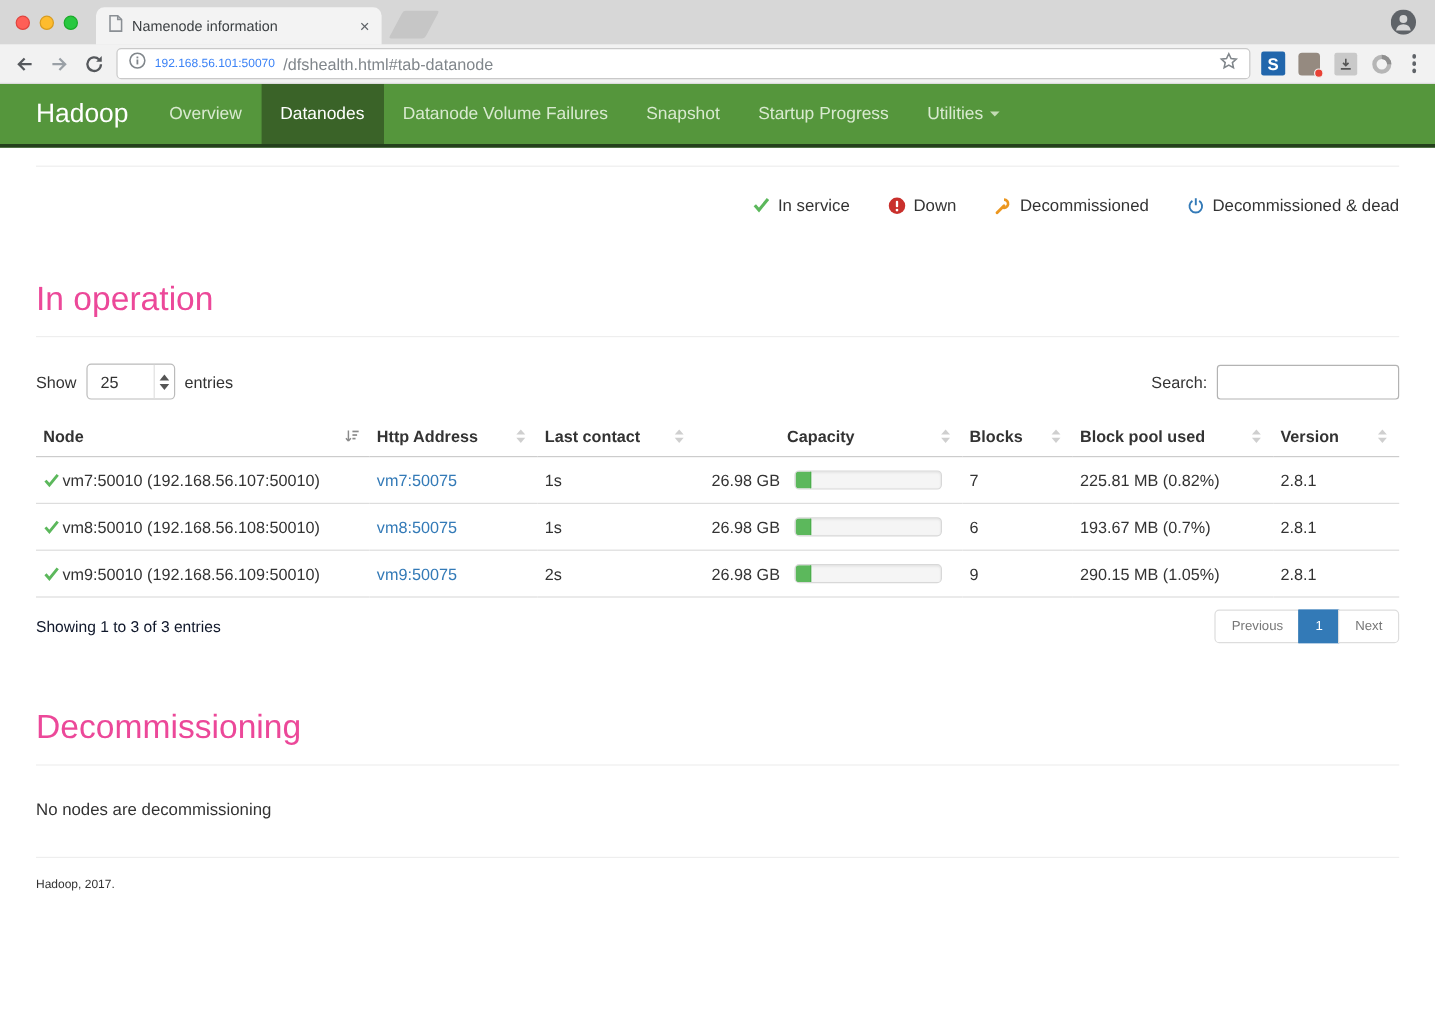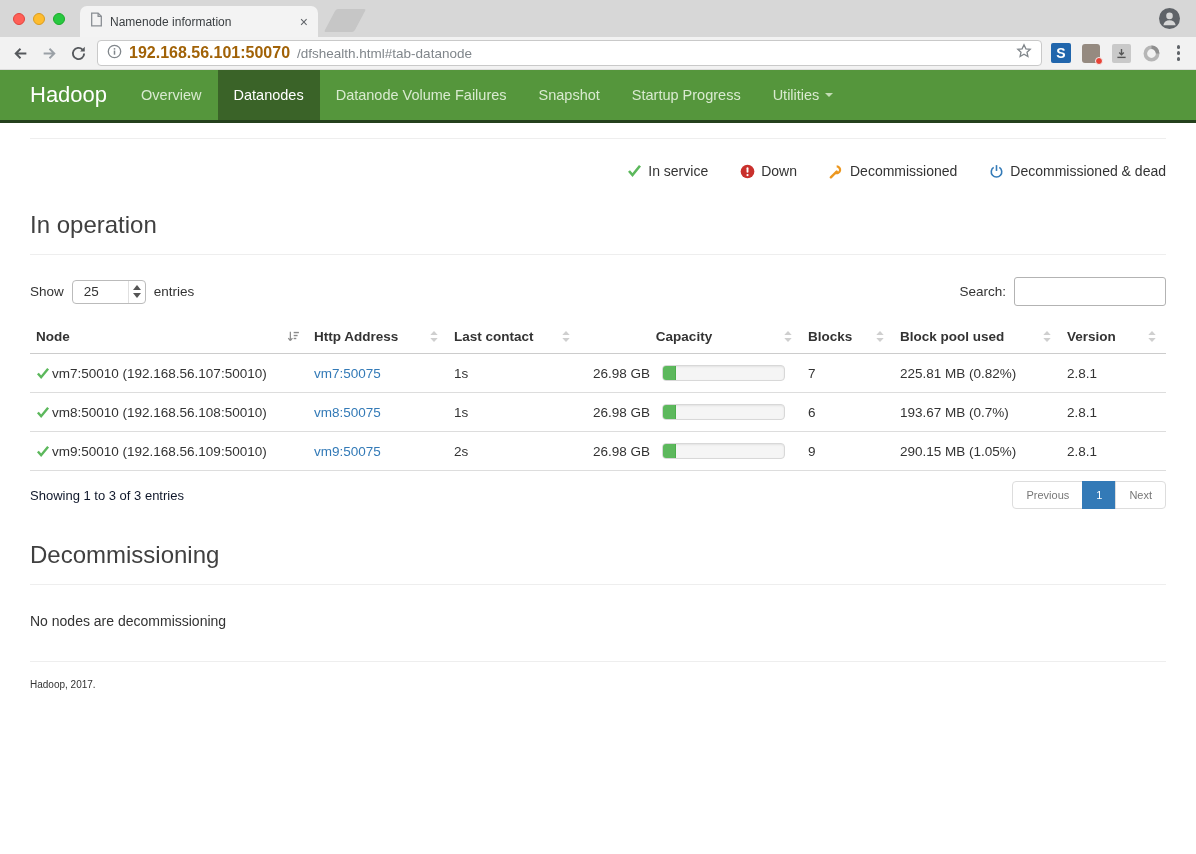--- a/index.html
+++ b/index.html
@@ -18,21 +18,21 @@
   .tab-title { font-size: 12px; color: #3c4043; flex: 1; white-space: nowrap; overflow: hidden; }
   .tab-close { color: #5f6368; font-size: 14px; cursor: pointer; }
   .newtab { position: absolute; left: 330px; top: 9px; width: 30px; height: 23px; background: #c6c6c6;
             transform: skewX(-28deg); border-radius: 2px; }
   .profile { position: absolute; right: 16px; top: 8px; }
   .toolbar { height: 33px; background: #f2f2f2; display: flex; align-items: center; padding: 0 10px; gap: 9px;
              border-bottom: 1px solid #dcdcdc; }
   .nav-ic { width: 20px; height: 20px; display: flex; align-items: center; justify-content: center; }
   .urlbar { flex: 1; height: 26px; background: #fff; border: 1px solid #c9c9c9; border-radius: 4px;
             display: flex; align-items: center; padding: 0 9px; gap: 7px; }
-  .url-host { font-size: 16px; color: #a16207; font-weight: 700; }
+  .url-host { font-size: 10px; color: #3b82f6; font-weight: 400; }
   .url-path { font-size: 13.5px; color: #80868b; }
   .url-spacer { flex: 1; }
   .ext { width: 21px; height: 21px; display: flex; align-items: center; justify-content: center; position: relative; }
   .ext-s { background: #2166ac; border-radius: 2px; color: #fff; font-size: 14px; font-weight: bold; width: 20px; height: 20px; text-align:center; line-height:20px;}
   .ext-note { background: #958a80; border-radius: 3px; width: 18px; height: 19px; }
   .ext-badge { position: absolute; right: -1px; bottom: -1px; width: 8px; height: 8px; border-radius: 50%; background: #e94235; border: 1px solid #f2f2f2; }
   .ext-img { background: #c9c9c9; border-radius: 2px; width: 19px; height: 19px; display:flex; align-items:center; justify-content:center; }
   .menu-dots { display: flex; flex-direction: column; gap: 2.5px; padding: 0 6px; }
   .menu-dots i { width: 3.5px; height: 3.5px; border-radius: 50%; background: #5f6368; }
 
@@ -43,24 +43,24 @@
   .nav-item.active { background: #3a6328; color: #fff; }
   .caret { width: 0; height: 0; border-left: 4px solid transparent; border-right: 4px solid transparent;
            border-top: 4px solid #c3dcb4; display: inline-block; }
 
   
   .content { padding: 0 30px; }
   h1.page-title { font-size: 33px; font-weight: bold; color: #333; margin-top: 44px; letter-spacing: -0.5px; }
   hr.rule { border: none; border-top: 1px solid #eee; margin-top: 15px; }
   .legend-row { display: flex; justify-content: flex-end; gap: 32px; margin-top: 24px; font-size: 14px; align-items: center; }
   .legend-item { display: flex; align-items: center; gap: 6px; }
-  h2.section { font-size: 24px; color: #404040; font-weight: normal; margin-top: 32px; }
+  h2.section { font-size: 28px; color: #ec4899; font-weight: normal; margin-top: 54px; }
   .controls { display: flex; justify-content: space-between; align-items: center; margin-top: 22px; font-size: 13.5px; }
   .show-group { display: flex; align-items: center; gap: 8px; }
-  .length-select { width: 74px; height: 24px; border: 1px solid #bbb; border-radius: 4px; background: #fff;
+  .length-select { width: 74px; height: 30px; border: 1px solid #bbb; border-radius: 4px; background: #fff;
                    display: flex; align-items: center; cursor: pointer; }
   .length-value { flex: 1; padding-left: 11px; font-size: 13.5px; color: #333; }
   .spinners { width: 17px; align-self: stretch; border-left: 1px solid #e0e0e0; display: flex; flex-direction: column;
               align-items: center; justify-content: center; gap: 3px; }
   .spin-up { width: 0; height: 0; border-left: 4px solid transparent; border-right: 4px solid transparent; border-bottom: 5px solid #555; }
   .spin-down { width: 0; height: 0; border-left: 4px solid transparent; border-right: 4px solid transparent; border-top: 5px solid #555; }
   .search-group { display: flex; align-items: center; gap: 8px; }
   .search-input { width: 152px; height: 29px; border: 1px solid #b3b3b3; border-radius: 3px; padding: 0 8px; font-size: 13.5px; }
 
   table.dn { width: 100%; border-collapse: collapse; margin-top: 14px; font-size: 13.5px; table-layout: fixed; }

